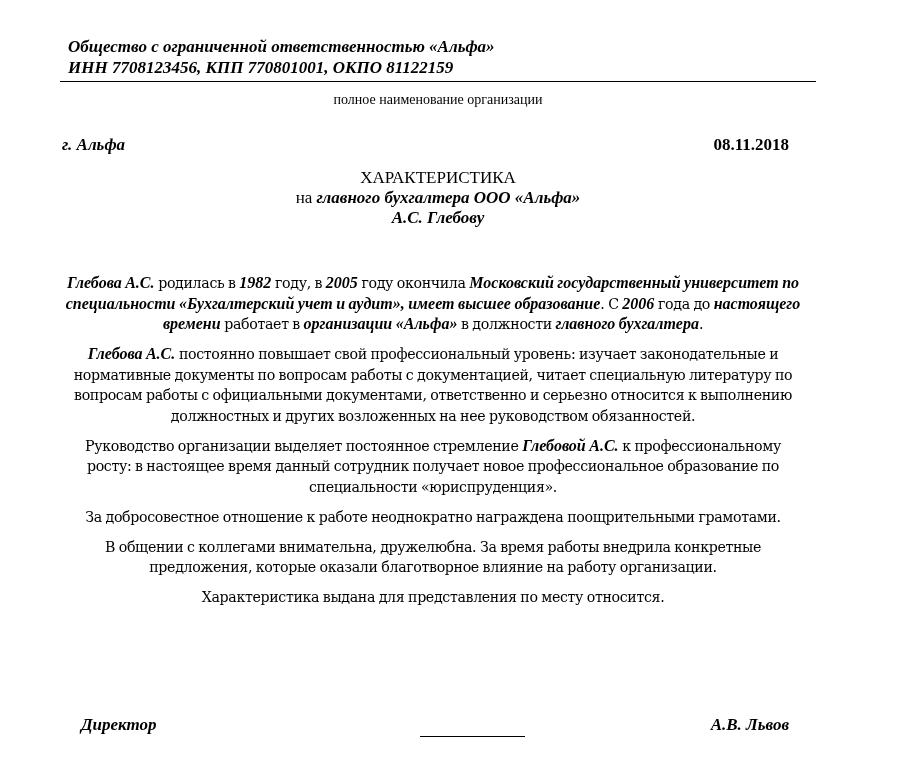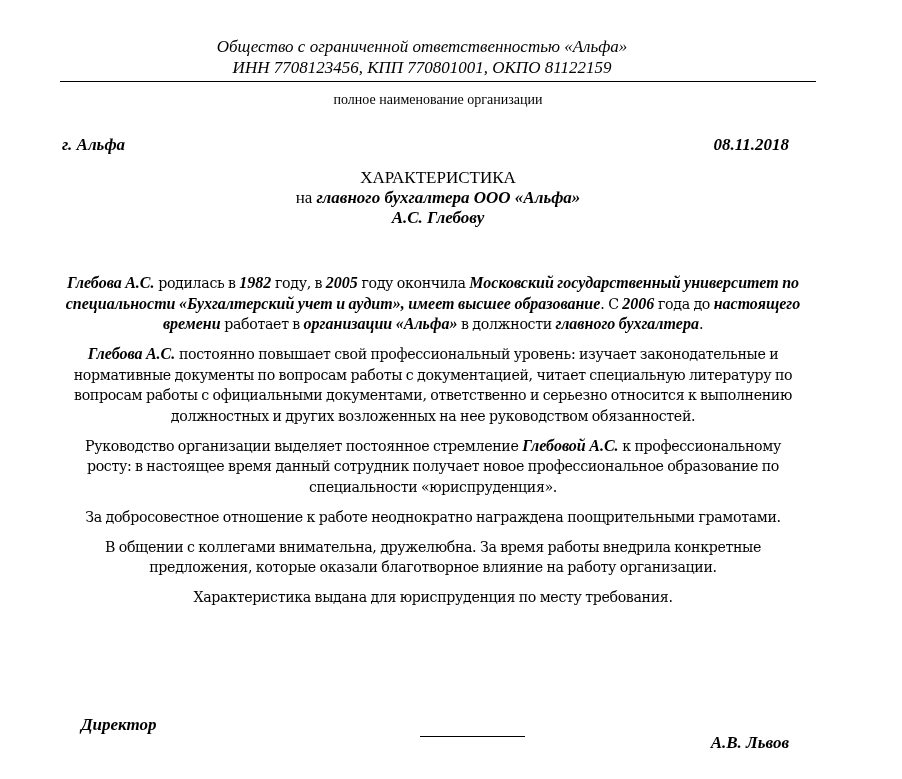--- a/index.html
+++ b/index.html
@@ -10,45 +10,44 @@
     body {
       width: 902px;
       height: 779px;
       position: relative;
       overflow: hidden;
       color: #000000;
       font-family: "Liberation Serif", "DejaVu Serif", serif;
     }
     .abs { position: absolute; }
     .org-header {
-      left: 44px; width: 756px; top: 36px;
-      text-align: center;
+      left: 68px; width: 756px; top: 36px;
       font-size: 17px;
-      font-weight: normal;
+      font-weight: bold;
       font-style: italic;
       line-height: 21px;
     }
     .org-rule {
       left: 60px; width: 756px; top: 81px;
       height: 0;
       border-top: 1.5px solid #000;
     }
     .org-caption {
       left: 60px; width: 756px; top: 91px;
       text-align: center;
       font-size: 14px;
       line-height: 18px;
     }
     .city {
       left: 62px; top: 135px;
       font-size: 17px; font-weight: bold; font-style: italic;
     }
     .date {
       right: 113px; top: 135px;
-      font-size: 17px; font-weight: bold; font-style: italic;
+      font-size: 17px; font-weight: bold; 
     }
     .title-block {
       left: 60px; width: 756px; top: 168px;
       text-align: center;
       font-size: 17px;
       line-height: 20px;
     }
     .bi { font-weight: bold; font-style: italic; }
     .body-text {
       left: 63px; width: 740px; top: 273px;
@@ -62,21 +61,21 @@
     .body-text .bi { font-family: "Liberation Serif", serif; font-size: 16px; letter-spacing: 0; }
     .sign-row {
       left: 62px; top: 715px; width: 727px;
       font-size: 17px; font-weight: bold; font-style: italic;
     }
     .sign-role { position: absolute; left: 0; top: 0; margin-left: 19px; }
     .sign-line {
       position: absolute; left: 358px; top: 21px;
       width: 105px; border-top: 1.5px solid #000;
     }
-    .sign-name { position: absolute; right: 0; top: 18px; margin-left: 16px; }
+    .sign-name { position: absolute; right: 0; top: 0; margin-left: 16px; }
   </style>
 </head>
 <body>
 
 <div class="abs org-header">
   <div>Общество с ограниченной ответственностью «Альфа»</div>
   <div>ИНН 7708123456, КПП 770801001, ОКПО 81122159</div>
 </div>
 <div class="abs org-rule"></div>
 <div class="abs org-caption">полное наименование организации</div>
@@ -95,20 +94,20 @@
 
 
   <p><span class="bi">Глебова А.С.</span><span> постоянно повышает свой профессиональный уровень: изучает законодательные и нормативные документы по вопросам работы с документацией, читает специальную литературу по вопросам работы с официальными документами, ответственно и серьезно относится к выполнению должностных и других возложенных на нее руководством обязанностей.</span></p>
 
   <p><span>Руководство организации выделяет постоянное стремление </span><span class="bi">Глебовой А.С.</span><span> к профессиональному росту: в настоящее время данный сотрудник получает новое профессиональное образование по специальности «юриспруденция».</span></p>
 
   <p>За добросовестное отношение к работе неоднократно награждена поощрительными грамотами.</p>
 
   <p>В общении с коллегами внимательна, дружелюбна. За время работы внедрила конкретные предложения, которые оказали благотворное влияние на работу организации.</p>
 
-  <p>Характеристика выдана для юриспруденция по месту требования.</p>
+  <p>Характеристика выдана для представления по месту относится.</p>
 </div>
 
 <div class="abs sign-row">
   <span class="sign-role">Директор</span>
   <span class="sign-line"></span>
   <span class="sign-name">А.В. Львов</span>
 </div>
 
 </body></html>

